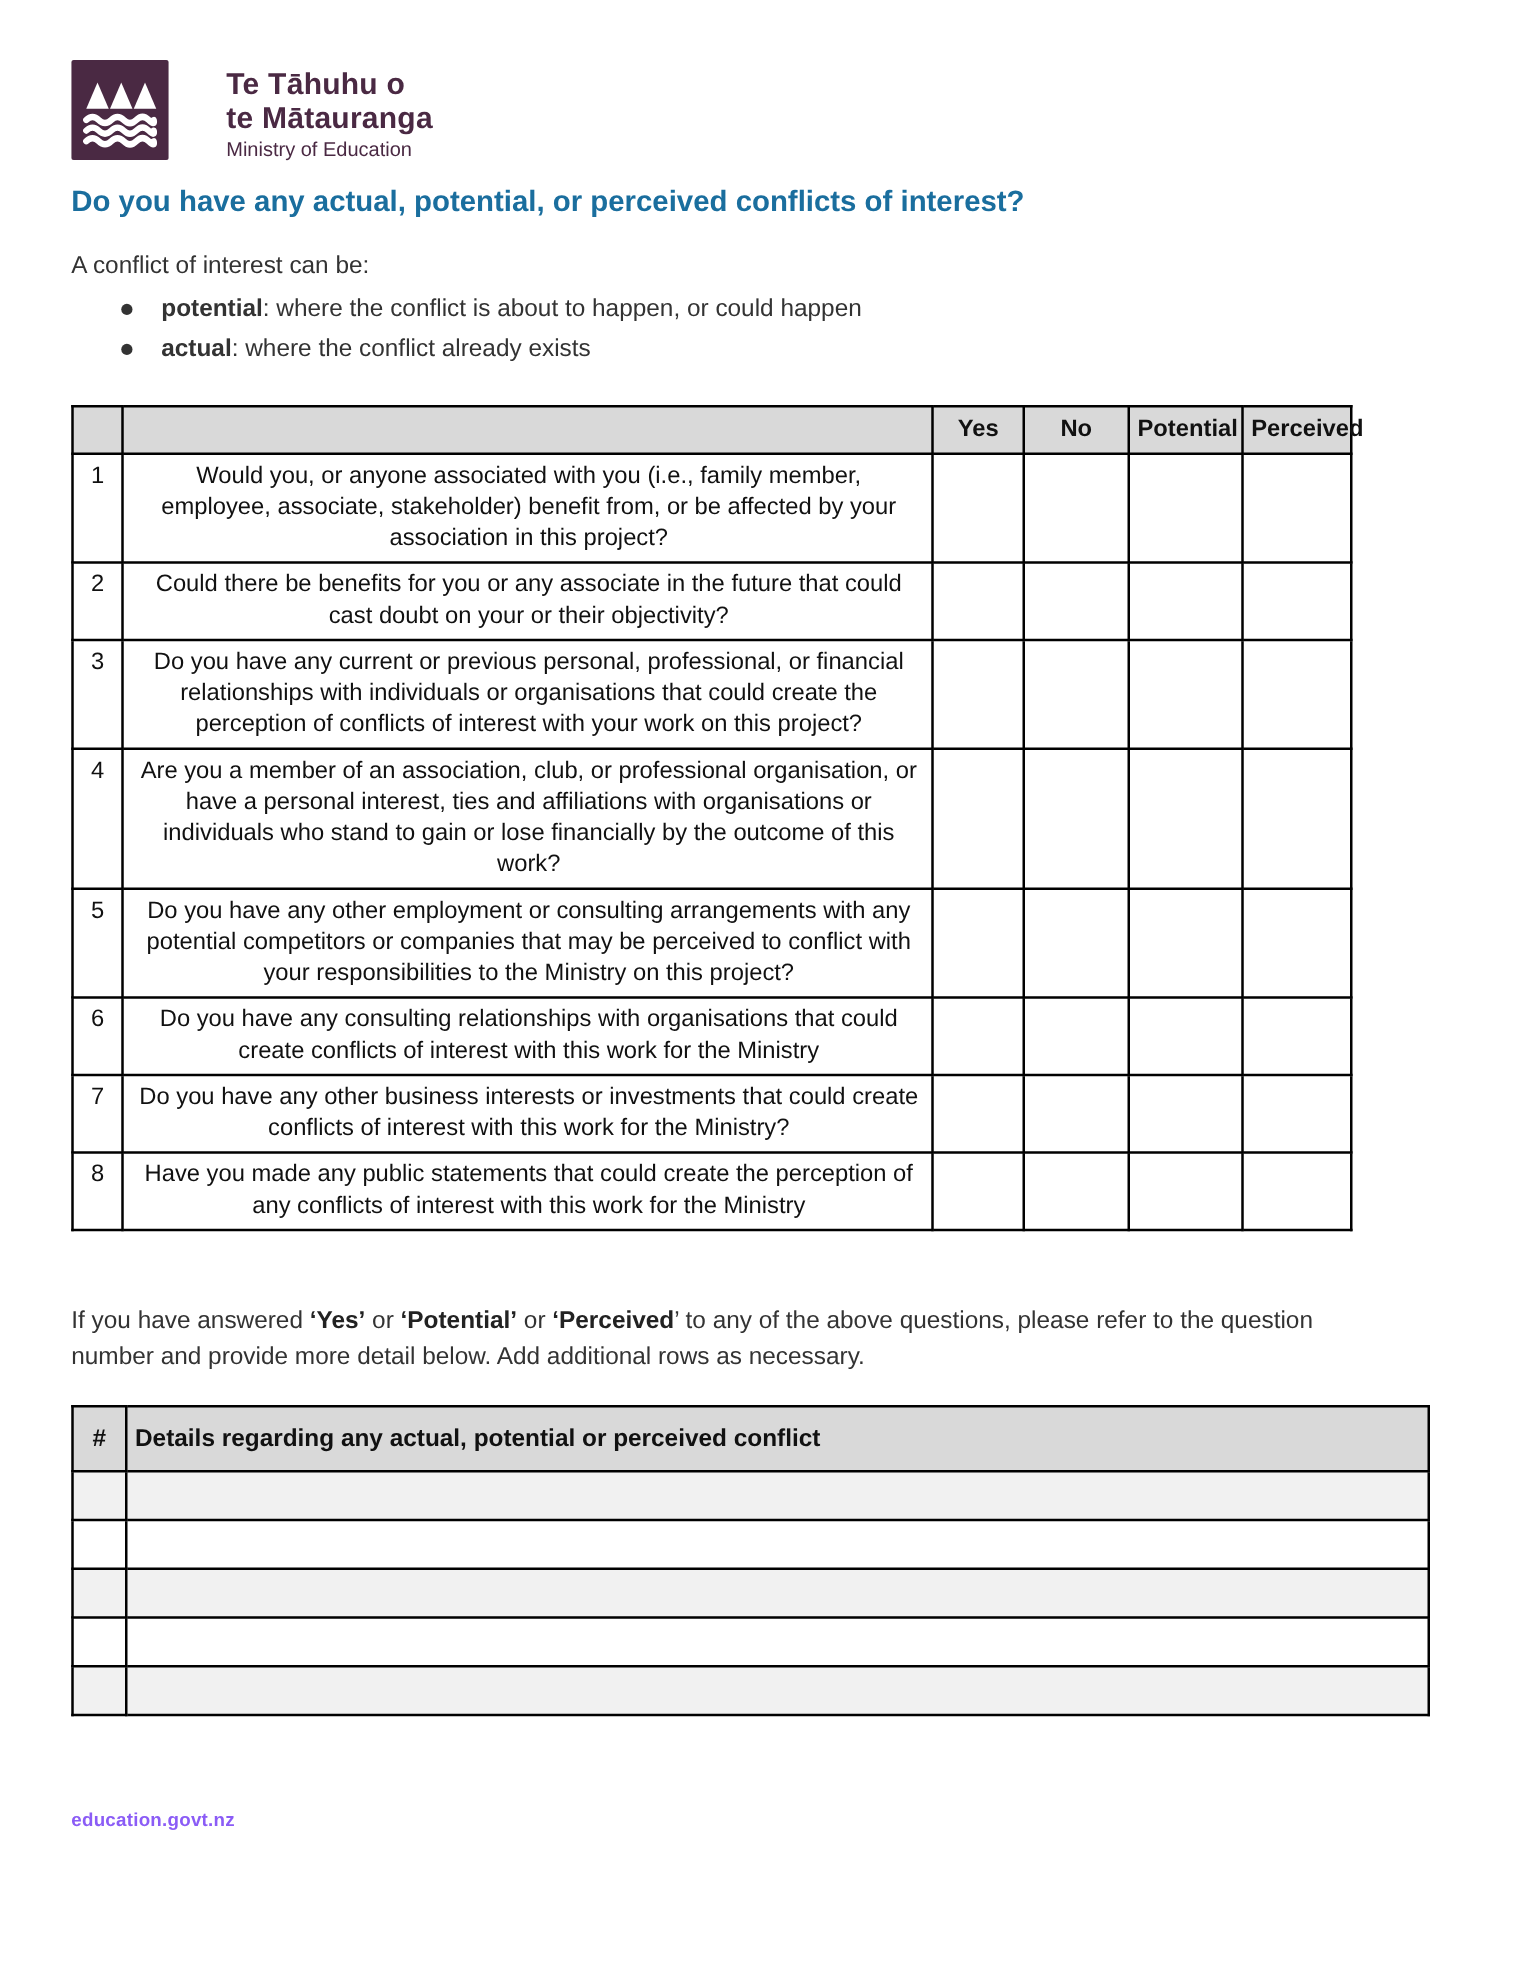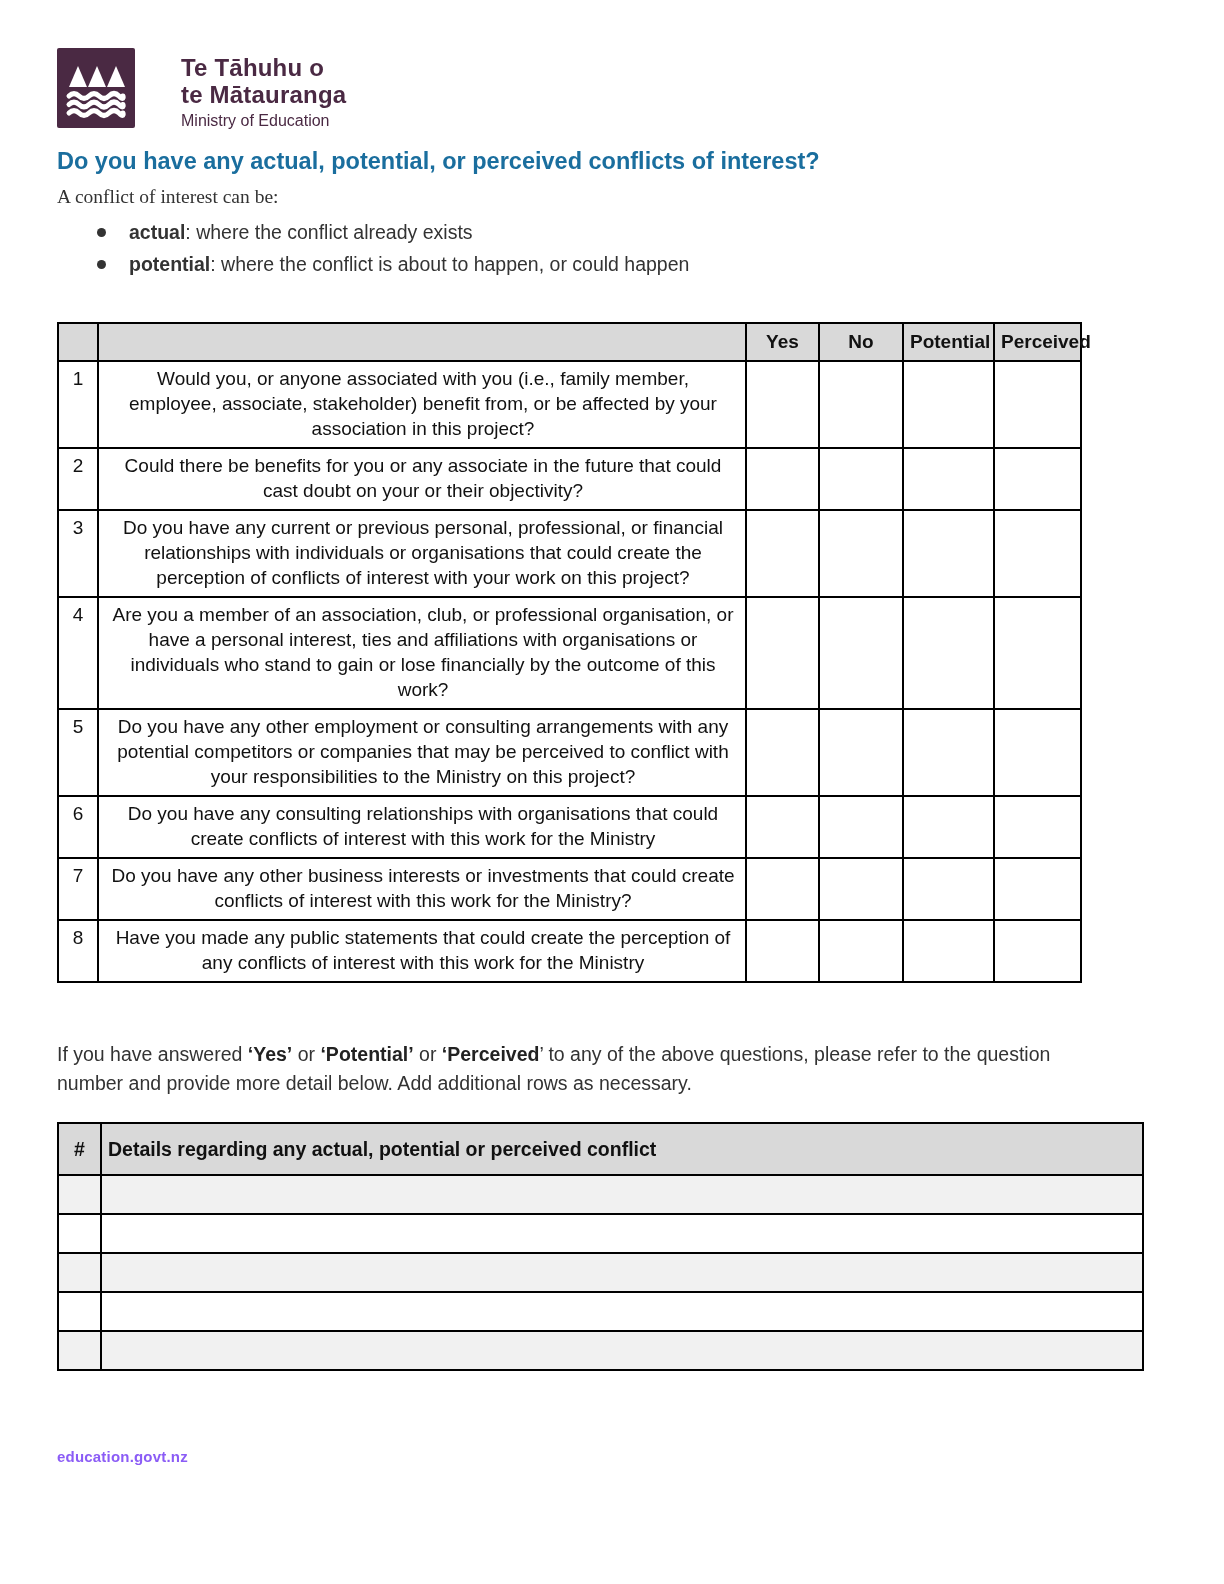--- a/index.html
+++ b/index.html
@@ -14,29 +14,29 @@
 
   
   .logo-row{display:flex;align-items:flex-start;gap:14px;height:82px;}
   .logo-mark{flex:0 0 auto;}
   .logo-text{padding-top:6px;color:#4a2943;margin-left:32px;}
   .logo-l1,.logo-l2{font-size:24px;font-weight:bold;line-height:27px;letter-spacing:.2px;}
   .logo-l3{font-size:16px;line-height:20px;margin-top:3px;}
 
   
   h1{margin:17px 0 0 0;font-size:23.5px;line-height:28px;font-weight:bold;color:#1a6e9e;}
-  .intro{margin-top:9px;font-size:19.5px;line-height:26px;color:#333;font-family:Liberation Serif, serif;}
+  .intro{margin-top:24px;font-size:19.5px;line-height:26px;color:#333;}
   ul.defs{list-style:none;margin:10px 0 0 0;padding:0 0 0 40px;}
   ul.defs li{position:relative;padding-left:32px;font-size:19.5px;line-height:25px;margin-bottom:7px;color:#333;}
   ul.defs li .dot{position:absolute;left:0;top:8px;width:9px;height:9px;border-radius:50%;background:#333;}
   ul.defs li .term{font-weight:bold;}
 
   
   table{border-collapse:collapse;table-layout:fixed;}
-  .qtable{width:1023px;margin-top:45px;}
+  .qtable{width:1023px;margin-top:32px;}
   .qtable th,.qtable td{border:2px solid #000;}
   .qtable th{background:#d9d9d9;font-size:19px;font-weight:bold;height:32px;padding:2px 6px;text-align:center;color:#111;}
   .qtable td{vertical-align:top;font-size:19px;line-height:25px;color:#111;background:#fff;}
   .qtable td.num{text-align:center;padding-top:4px;}
   .qtable td.q{padding:4px 10px 6px 12px;text-align:center;}
 
   
   .note{margin-top:57px;width:1040px;font-size:19.5px;line-height:29px;color:#333;}
   .note b{color:#222;}
 
@@ -75,24 +75,24 @@
       <div class="logo-l2">te Mātauranga</div>
       <div class="logo-l3">Ministry of Education</div>
     </div>
   </div>
 
   <h1>Do you have any actual, potential, or perceived conflicts of interest?</h1>
 
   <div class="intro">A conflict of interest can be:</div>
   <ul class="defs">
     <li>
-      <span class="dot"></span><span class="term">actual</span><span>: where the conflict already exists</span>
+      <span class="dot"></span><span class="term">potential</span><span>: where the conflict is about to happen, or could happen</span>
     </li>
     <li>
-      <span class="dot"></span><span class="term">potential</span><span>: where the conflict is about to happen, or could happen</span>
+      <span class="dot"></span><span class="term">actual</span><span>: where the conflict already exists</span>
     </li>
   </ul>
 
   <table class="qtable">
     <colgroup>
       <col style="width:40px">
         <col style="width:648px">
         <col style="width:73px">
         <col style="width:84px">
         <col style="width:91px">

